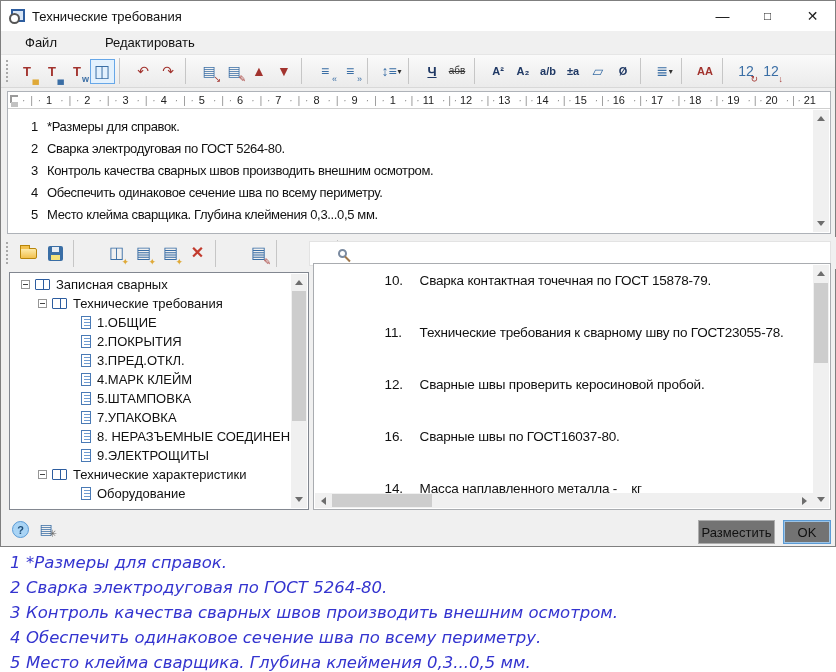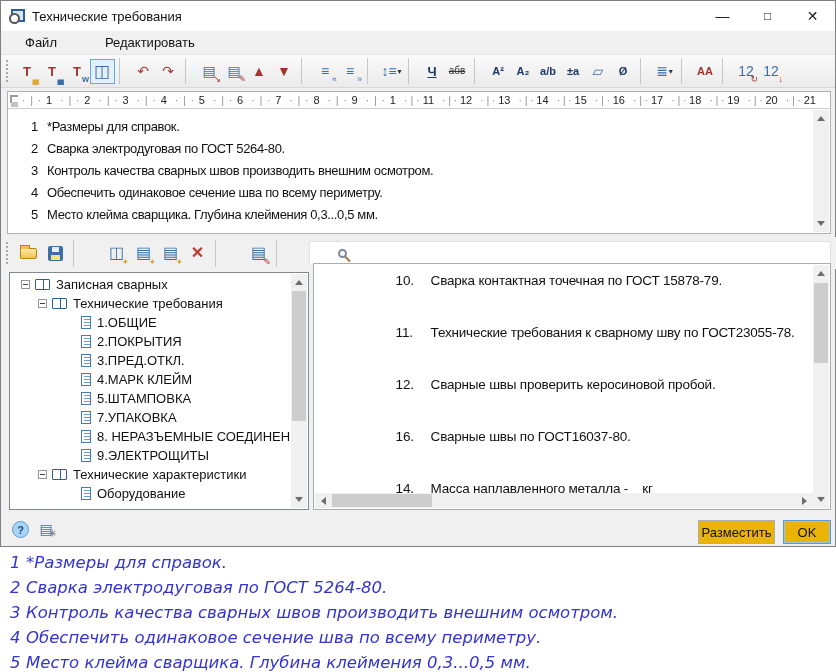--- a/index.html
+++ b/index.html
@@ -126,30 +126,30 @@
   .tree-row[data-icon="doc"] .node-icon { width:10px; height:13px; border:1px solid #4a7ab5; background:#fff;
         background-image:repeating-linear-gradient(to bottom,#6f9cd1 0 1px,transparent 1px 3px);
         background-size:6px 9px; background-position:2px 2px; background-repeat:no-repeat; }
 
   
   .snip-panel { position:absolute; left:312px; top:262px; width:518px; height:247px; background:#fff;
                 border:1px solid #a9acb0; overflow:hidden; }
   .snip-content { position:absolute; left:3px; top:-9px; right:18px; bottom:15px; overflow:hidden;
                   font-size:13.5px; letter-spacing:-0.2px; line-height:17.3px; color:#111; }
   .sn-line { white-space:pre; }
-  .sn-num { display:inline-block; margin-left:36px; min-width:35px; }
+  .sn-num { display:inline-block; margin-left:25px; min-width:35px; }
 
   
   .help-btn { position:absolute; left:11px; top:520px; width:17px; height:17px; border-radius:50%;
               background:#a9d4f5; border:1px solid #5b9bd5; color:#1f4e79; font-size:11px; font-weight:bold;
               display:flex; align-items:center; justify-content:center; }
   .settings-btn { position:absolute; left:34px; top:518px; width:22px; height:20px; display:flex;
               align-items:center; justify-content:center; font-size:14px; color:#3a6ea5; }
   .settings-btn .sub { position:absolute; right:0; bottom:0; font-size:10px; color:#6d6d6d; }
-  .btn { position:absolute; top:519px; height:24px; background:#eab308; border:1px solid #adadad;
+  .btn { position:absolute; top:519px; height:24px; background:#737373; border:1px solid #adadad;
          font-size:13px; color:#111; display:flex; align-items:center; justify-content:center; }
   .btn-place { left:697px; width:77px; }
   .btn-ok { left:782px; width:48px; border:1px solid #5b9bd5; box-shadow:inset 0 0 0 1px #9cc3e5; }
 
   
   .canvas { position:absolute; left:0; top:547px; width:836px; height:125px; background:#fff;
             padding-top:3px; }
   .cv-line { display:flex; align-items:center; height:25px; color:#3434cf; font-style:italic;
              font-size:16.5px; font-family:"DejaVu Sans",sans-serif; white-space:pre; }
   .cv-num { width:26px; padding-left:10px; flex:none; }

